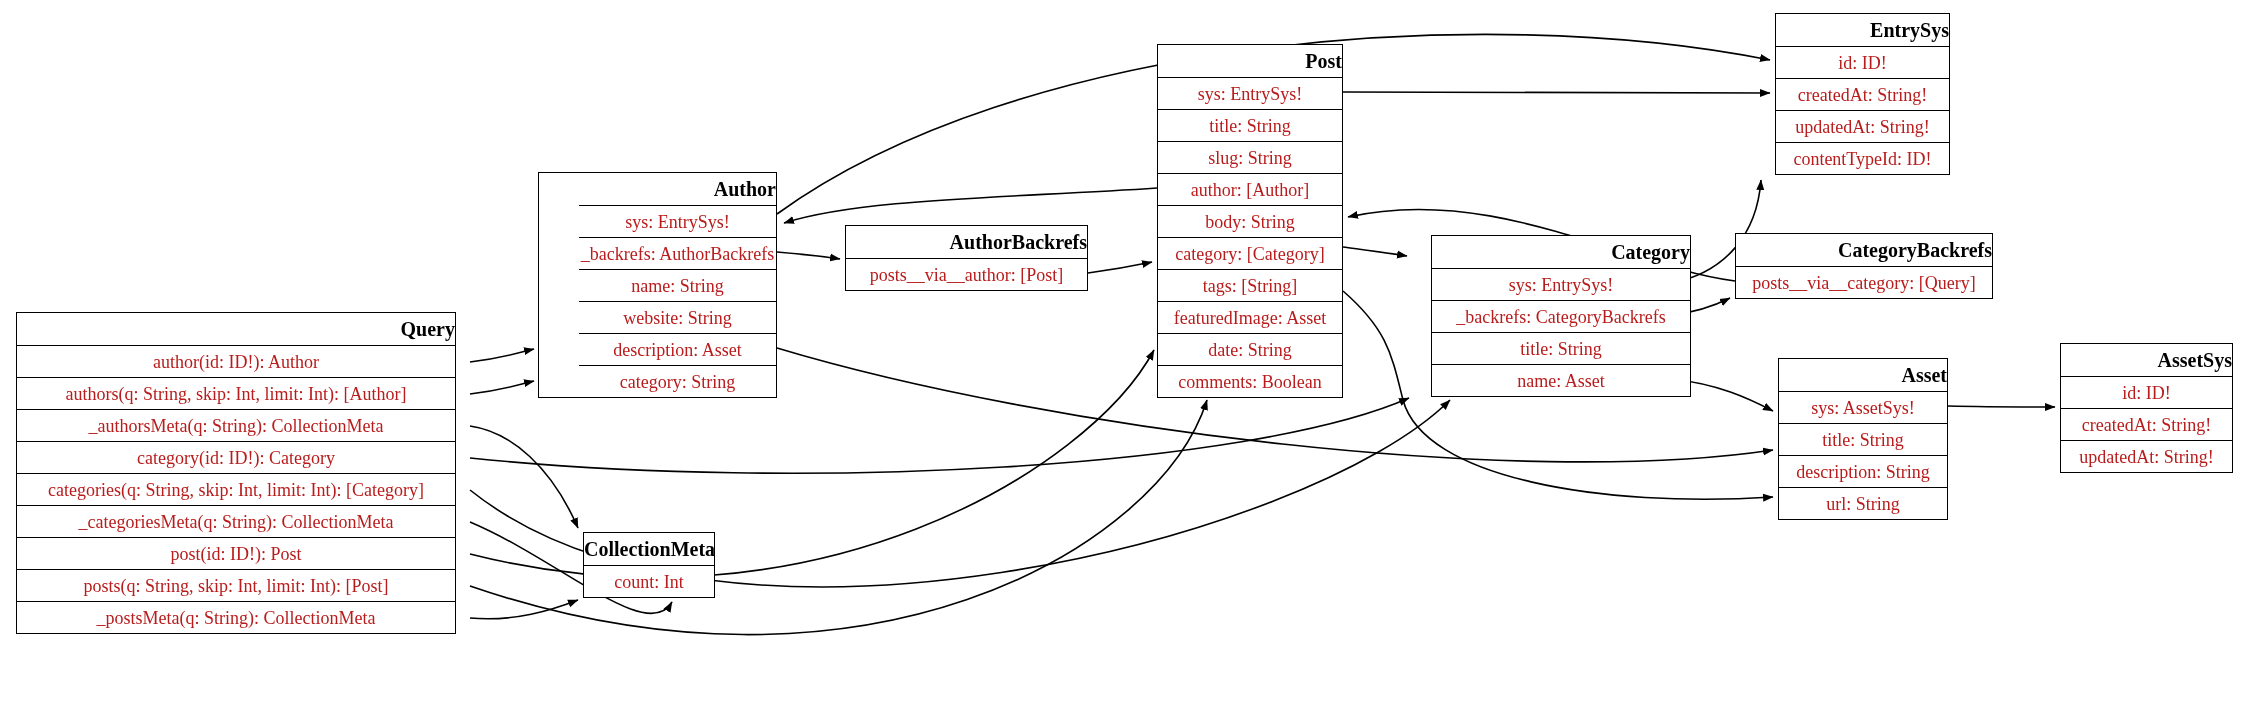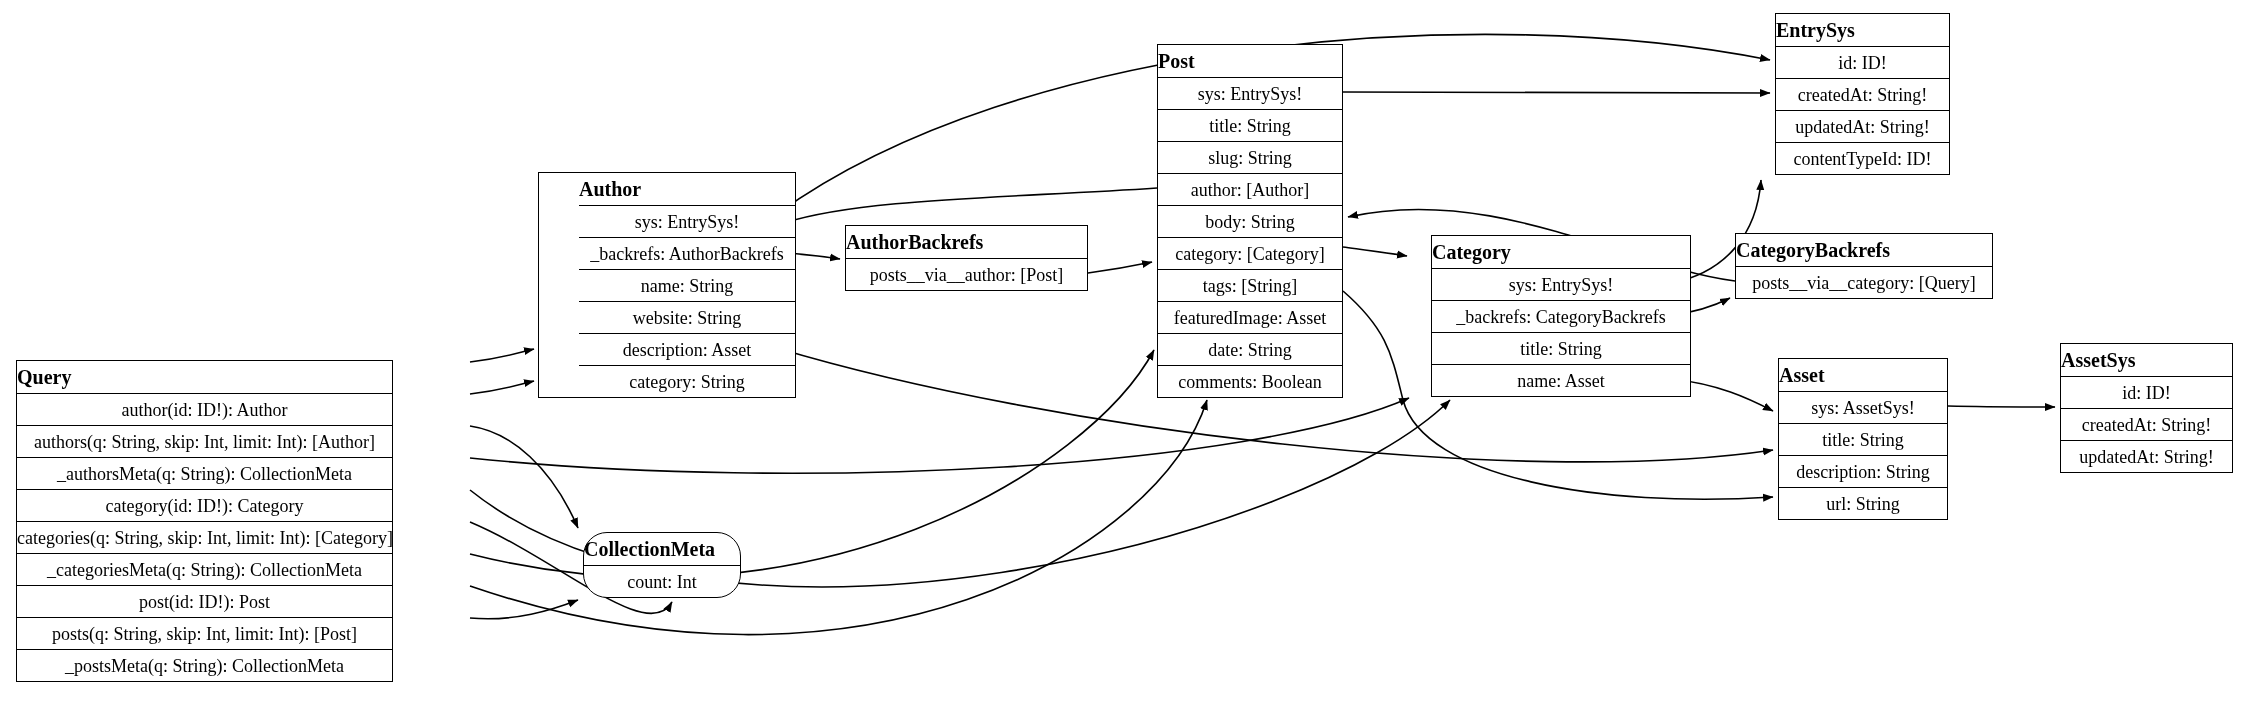--- a/index.html
+++ b/index.html
@@ -14,34 +14,34 @@
   .edge{fill:none;stroke:#000000;stroke-width:1.6px;}
   .node{
     position:absolute;
     box-sizing:border-box;
     border:1px solid #000000;
     background:#ffffff;
     z-index:2;
   }
   .node-title{
     height:32px;line-height:32px;
-    text-align:left;
+    text-align:right;
     font-weight:bold;
     font-size:20px;
     color:#000000;
     white-space:nowrap;
     overflow:hidden;
   }
   .node-field{
     height:32px;line-height:32px;
     box-sizing:border-box;
     border-top:1px solid #000000;
     text-align:center;
     font-size:18px;
-    color:#000000;
+    color:#b91c1c;
     white-space:nowrap;
     overflow:hidden;
   }
 </style>
 </head>
 <body>
 
 <div id="canvas">
   <svg id="edge-svg" viewBox="0 0 2247 728" xmlns="http://www.w3.org/2000/svg">
     <defs>
@@ -66,46 +66,46 @@
       <path d="M1157,188 C1010,198 862,198 784,223" class="edge" marker-end="url(#arrow)"></path>
       <path d="M1343,247 C1365,250 1388,253 1407,256" class="edge" marker-end="url(#arrow)"></path>
       <path d="M1343,291 C1388,330 1392,356 1403,400 C1424,478 1600,508 1773,497" class="edge" marker-end="url(#arrow)"></path>
       <path d="M1672,283 C1726,272 1757,234 1761,180" class="edge" marker-end="url(#arrow)"></path>
       <path d="M1672,315 C1698,312 1714,306 1730,298" class="edge" marker-end="url(#arrow)"></path>
       <path d="M1672,379 C1718,384 1748,398 1773,411" class="edge" marker-end="url(#arrow)"></path>
       <path d="M1735,281 C1630,268 1495,184 1348,217" class="edge" marker-end="url(#arrow)"></path>
       <path d="M1948,406 C1990,407 2020,407 2055,407" class="edge" marker-end="url(#arrow)"></path>
     </svg>
   <div id="nodes">
-      <div class="node" style="left: 16px; top: 312px; width: 377px; margin-top: 48px;">
+      <div class="node" style="left: 16px; top: 312px; width: 440px;">
         <div class="node-title">Query</div>
         <div class="node-field">author(id: ID!): Author</div>
         <div class="node-field">authors(q: String, skip: Int, limit: Int): [Author]</div>
         <div class="node-field">_authorsMeta(q: String): CollectionMeta</div>
         <div class="node-field">category(id: ID!): Category</div>
         <div class="node-field">categories(q: String, skip: Int, limit: Int): [Category]</div>
         <div class="node-field">_categoriesMeta(q: String): CollectionMeta</div>
         <div class="node-field">post(id: ID!): Post</div>
         <div class="node-field">posts(q: String, skip: Int, limit: Int): [Post]</div>
         <div class="node-field">_postsMeta(q: String): CollectionMeta</div>
       </div>
-      <div class="node" style="left: 538px; top: 172px; width: 258px; padding-left: 40px;">
+      <div class="node" style="left: 538px; top: 172px; width: 239px; padding-left: 40px;">
         <div class="node-title">Author</div>
         <div class="node-field">sys: EntrySys!</div>
         <div class="node-field">_backrefs: AuthorBackrefs</div>
         <div class="node-field">name: String</div>
         <div class="node-field">website: String</div>
         <div class="node-field">description: Asset</div>
         <div class="node-field">category: String</div>
       </div>
       <div class="node" style="left: 845px; top: 225px; width: 243px;">
         <div class="node-title">AuthorBackrefs</div>
         <div class="node-field">posts__via__author: [Post]</div>
       </div>
-      <div class="node" style="left: 583px; top: 532px; width: 158px; border-radius: 24px;">
+      <div class="node" style="left: 583px; top: 532px; width: 132px;">
         <div class="node-title">CollectionMeta</div>
         <div class="node-field">count: Int</div>
       </div>
       <div class="node" style="left: 1157px; top: 44px; width: 186px;">
         <div class="node-title">Post</div>
         <div class="node-field">sys: EntrySys!</div>
         <div class="node-field">title: String</div>
         <div class="node-field">slug: String</div>
         <div class="node-field">author: [Author]</div>
         <div class="node-field">body: String</div>

